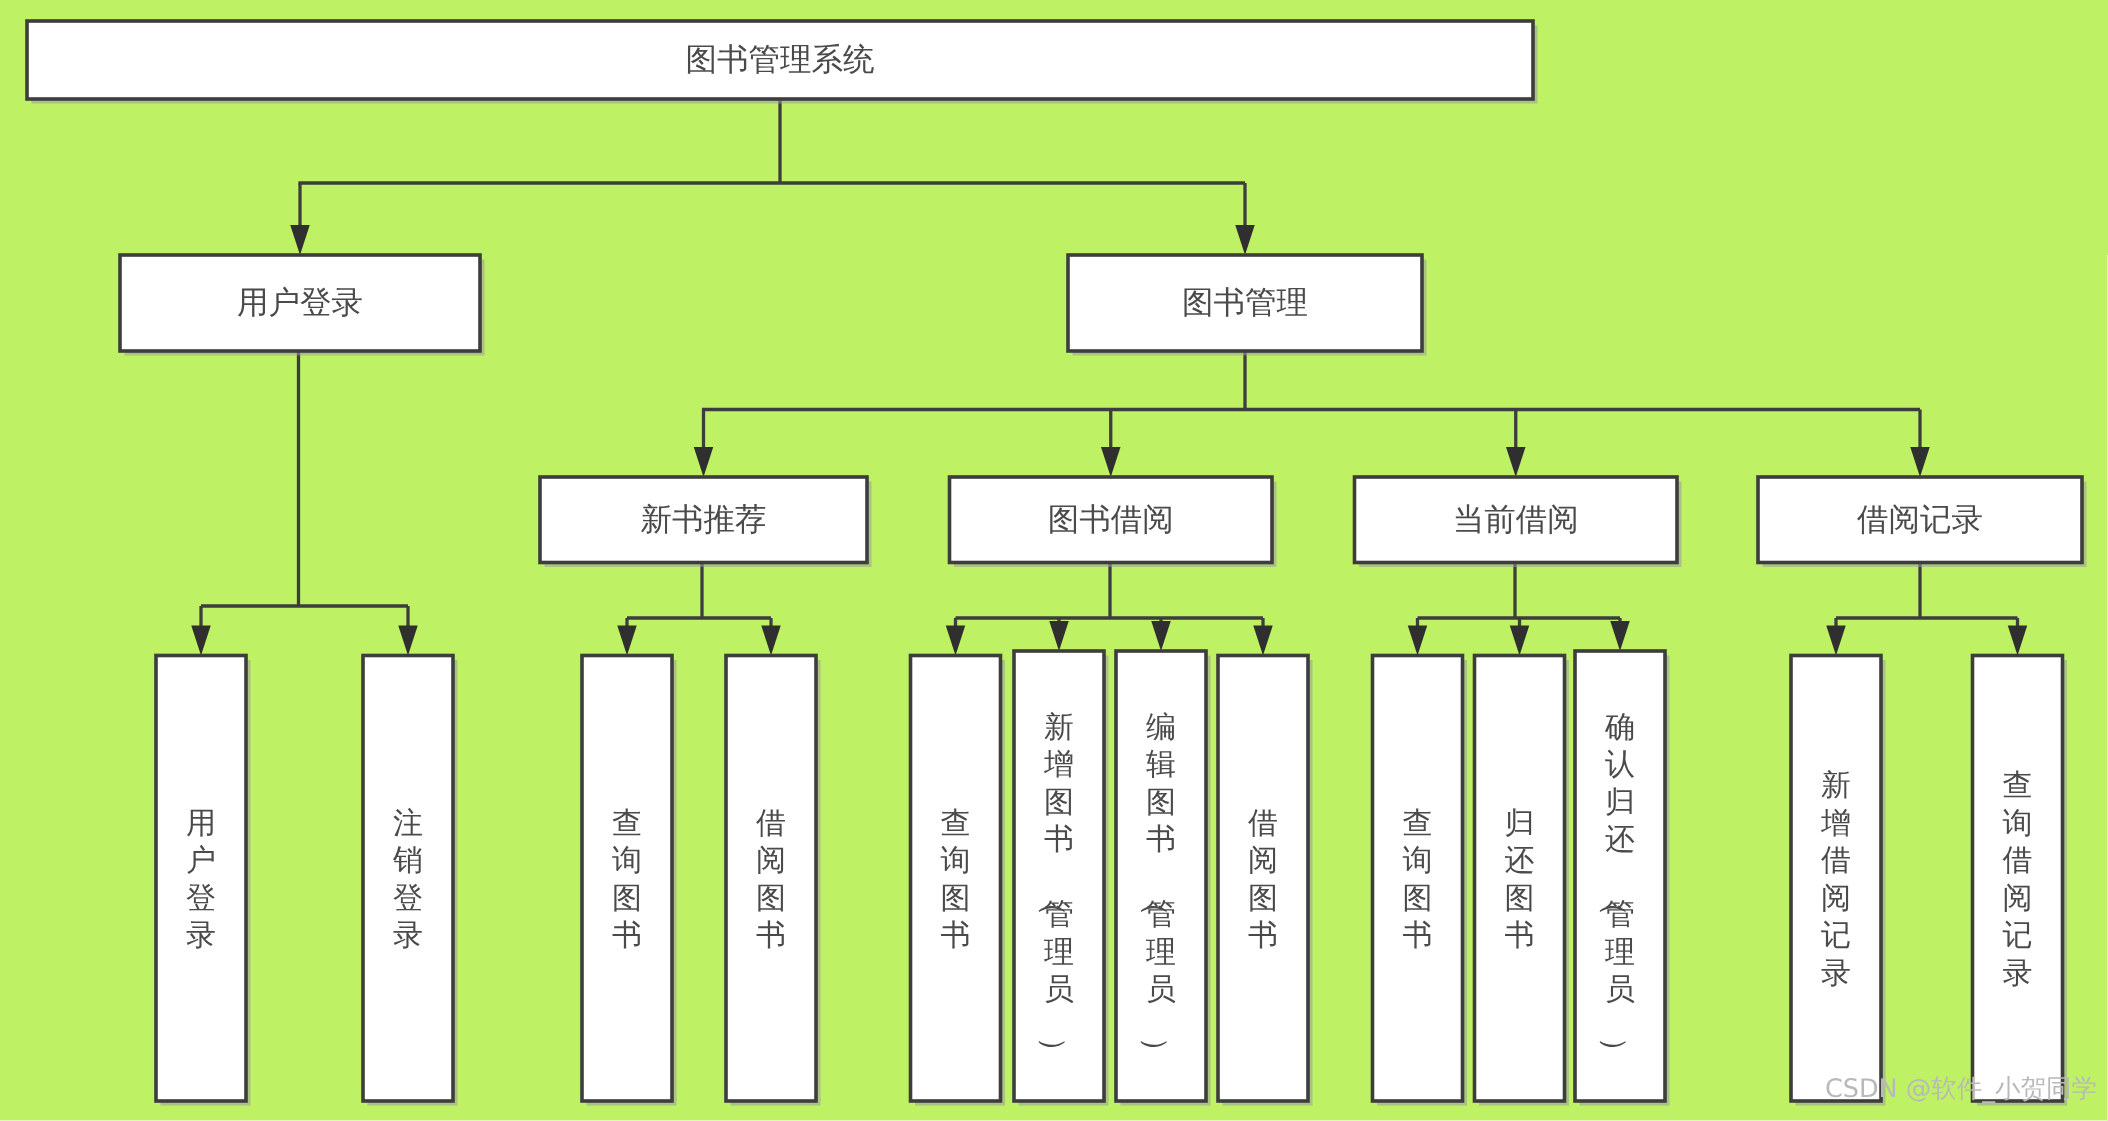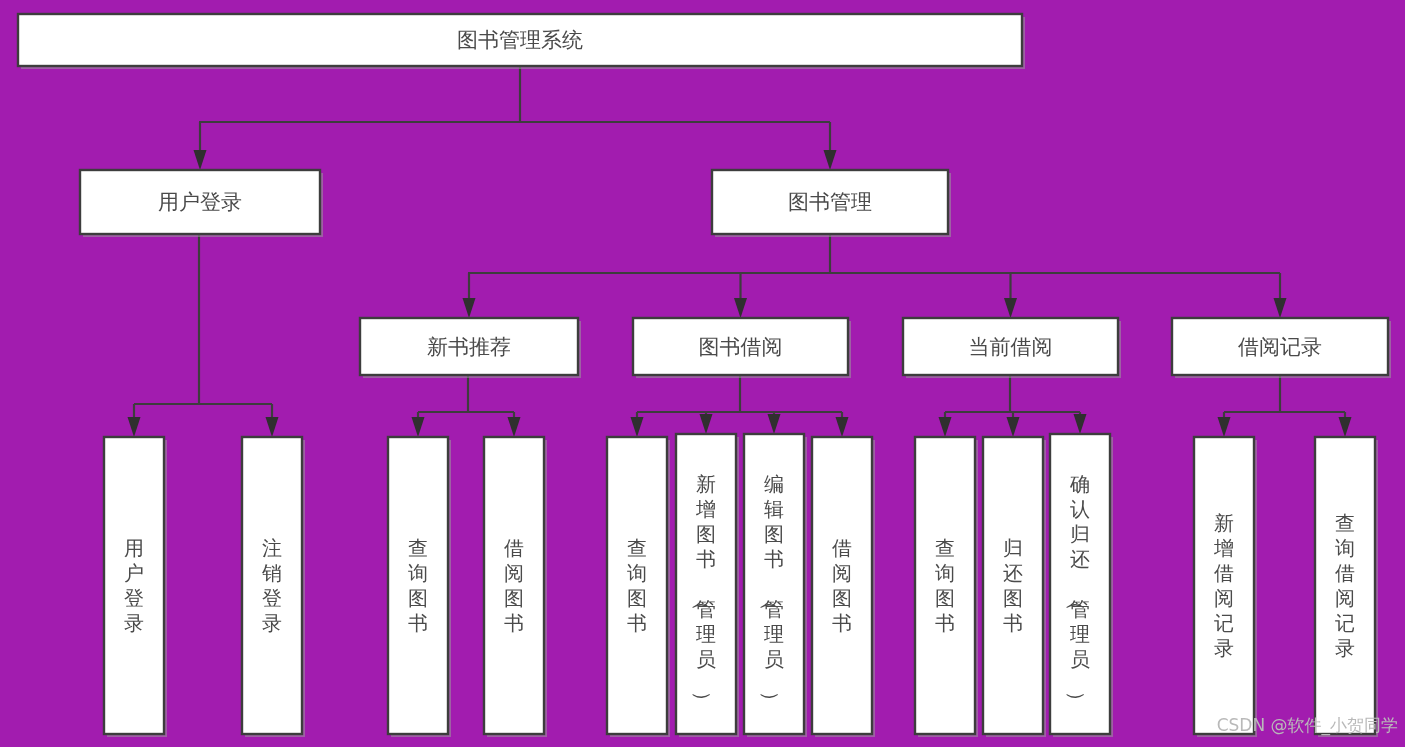--- a/index.html
+++ b/index.html
@@ -11,21 +11,21 @@
   body {
     width: 1405px;
     height: 747px;
     overflow: hidden;
     font-family: "DejaVu Sans", "Liberation Sans", sans-serif;
   }
   #diagram-root {
     position: relative;
     width: 1405px;
     height: 747px;
-    background: #a21caf;
+    background: #bef264;
   }
   svg#tree-svg {
     position: absolute;
     left: 0;
     top: 0;
     width: 1405px;
     height: 747px;
     display: block;
   }
   .node-rect {

